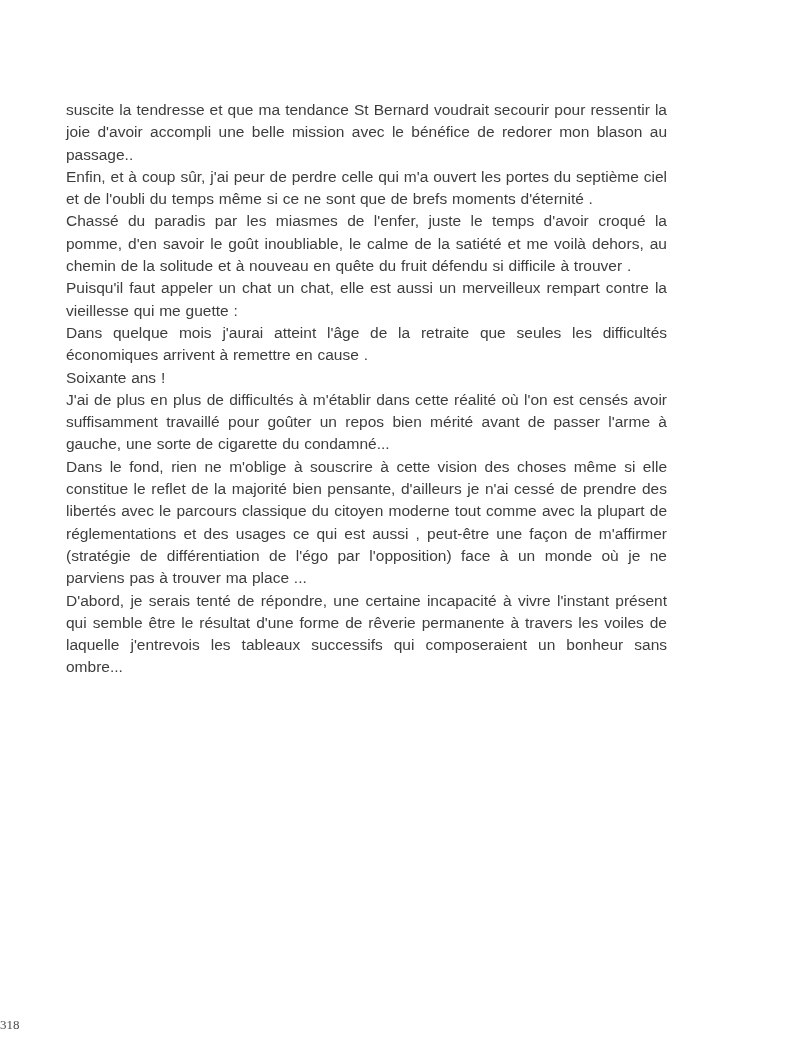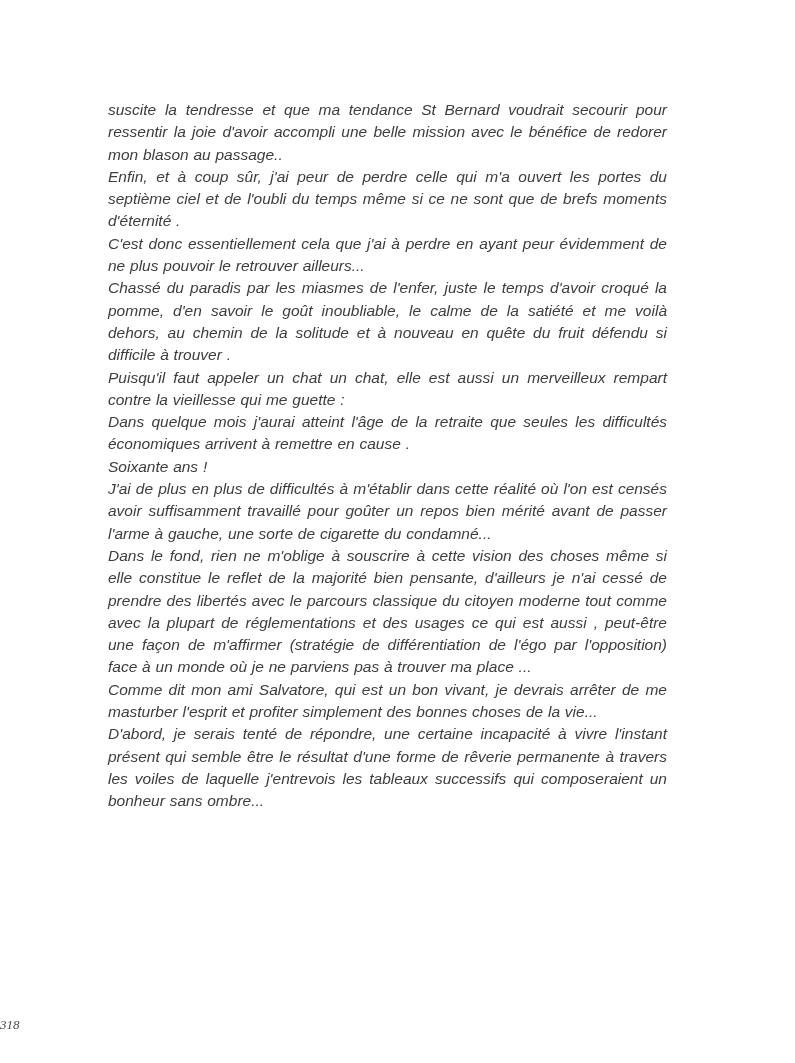--- a/index.html
+++ b/index.html
@@ -6,24 +6,23 @@
     margin: 0;
     padding: 0;
     background: #ffffff;
   }
   .page {
     position: relative;
     width: 795px;
     height: 1063px;
     background: #ffffff;
     box-sizing: border-box;
-    padding: 99px 128px 0 108px;
+    padding: 99px 128px 0 66px;
     overflow: hidden;
     font-family: "Liberation Sans", sans-serif;
-    font-style: italic;
   }
   .text-block p {
     margin: 0;
     padding: 0;
     font-size: 15.5px;
     line-height: 22.3px;
     color: #3d3d3d;
     text-align: justify;
     text-justify: inter-word;
     word-spacing: 0.5px;
@@ -39,24 +38,22 @@
     color: #4a4a4a;
   }
 </style>
 </head>
 <body>
 
 <div class="page">
   <div class="text-block">
     <p>suscite la tendresse et que ma tendance St Bernard voudrait secourir pour ressentir la joie d'avoir accompli une belle mission avec le bénéfice de redorer mon blason au passage..</p>
     <p>Enfin, et à coup sûr, j'ai peur de perdre celle qui m'a ouvert les portes du septième ciel et de l'oubli du temps même si ce ne sont que de brefs moments d'éternité .</p>
-    <p>C'est donc essentiellement cela que j'ai à perdre en ayant peur évidemment de ne plus pouvoir le retrouver ailleurs...</p>
     <p>Chassé du paradis par les miasmes de l'enfer, juste le temps d'avoir croqué la pomme, d'en savoir le goût inoubliable, le calme de la satiété et me voilà dehors, au chemin de la solitude et à nouveau en quête du fruit défendu si difficile à trouver .</p>
     <p>Puisqu'il faut appeler un chat un chat, elle est aussi un merveilleux rempart contre la vieillesse qui me guette :</p>
     <p>Dans quelque mois j'aurai atteint l'âge de la retraite que seules les difficultés économiques arrivent à remettre en cause .</p>
     <p>Soixante ans !</p>
     <p>J'ai de plus en plus de difficultés à m'établir dans cette réalité où l'on est censés avoir suffisamment travaillé pour goûter un repos bien mérité avant de passer l'arme à gauche, une sorte de cigarette du condamné...</p>
     <p>Dans le fond, rien ne m'oblige à souscrire à cette vision des choses même si elle constitue le reflet de la majorité bien pensante, d'ailleurs je n'ai cessé de prendre des libertés avec le parcours classique du citoyen moderne tout comme avec la plupart de réglementations et des usages ce qui est aussi , peut-être une façon de m'affirmer (stratégie de différentiation de l'égo par l'opposition) face à un monde où je ne parviens pas à trouver ma place ...</p>
-    <p>Comme dit mon ami Salvatore, qui est un bon vivant, je devrais arrêter de me masturber l'esprit et profiter simplement des bonnes choses de la vie...</p>
     <p>D'abord, je serais tenté de répondre, une certaine incapacité à vivre l'instant présent qui semble être le résultat d'une forme de rêverie permanente à travers les voiles de laquelle j'entrevois les tableaux successifs qui composeraient un bonheur sans ombre...</p>
   </div>
   <div class="page-footer">318</div>
 </div>
 
 </body></html>

